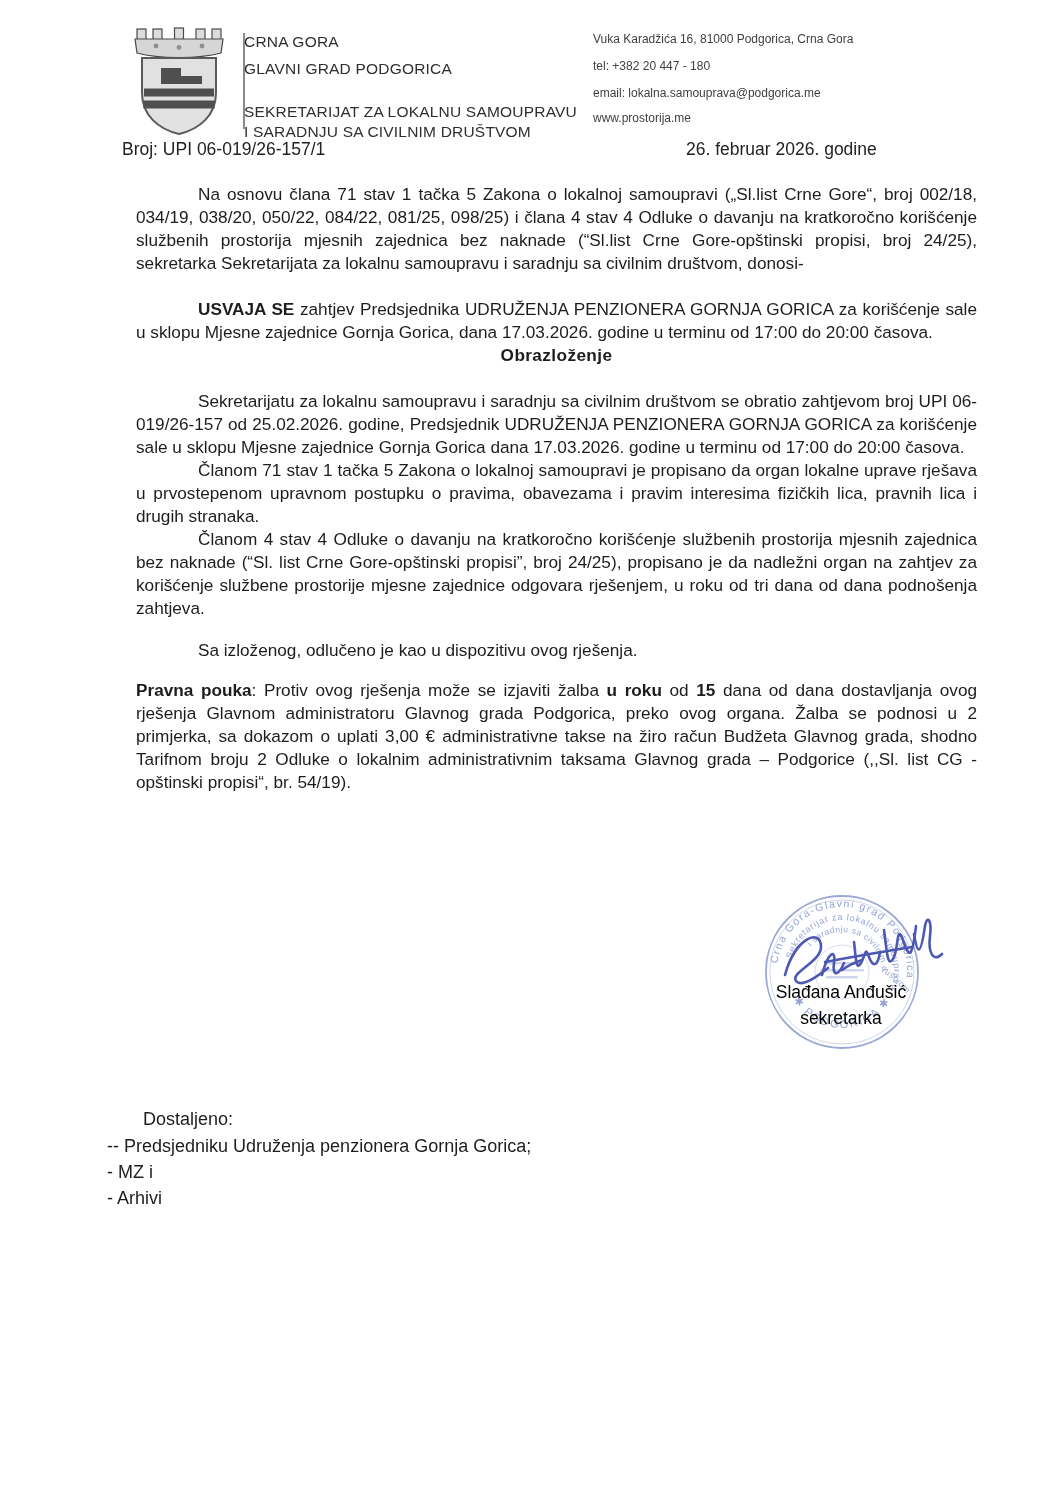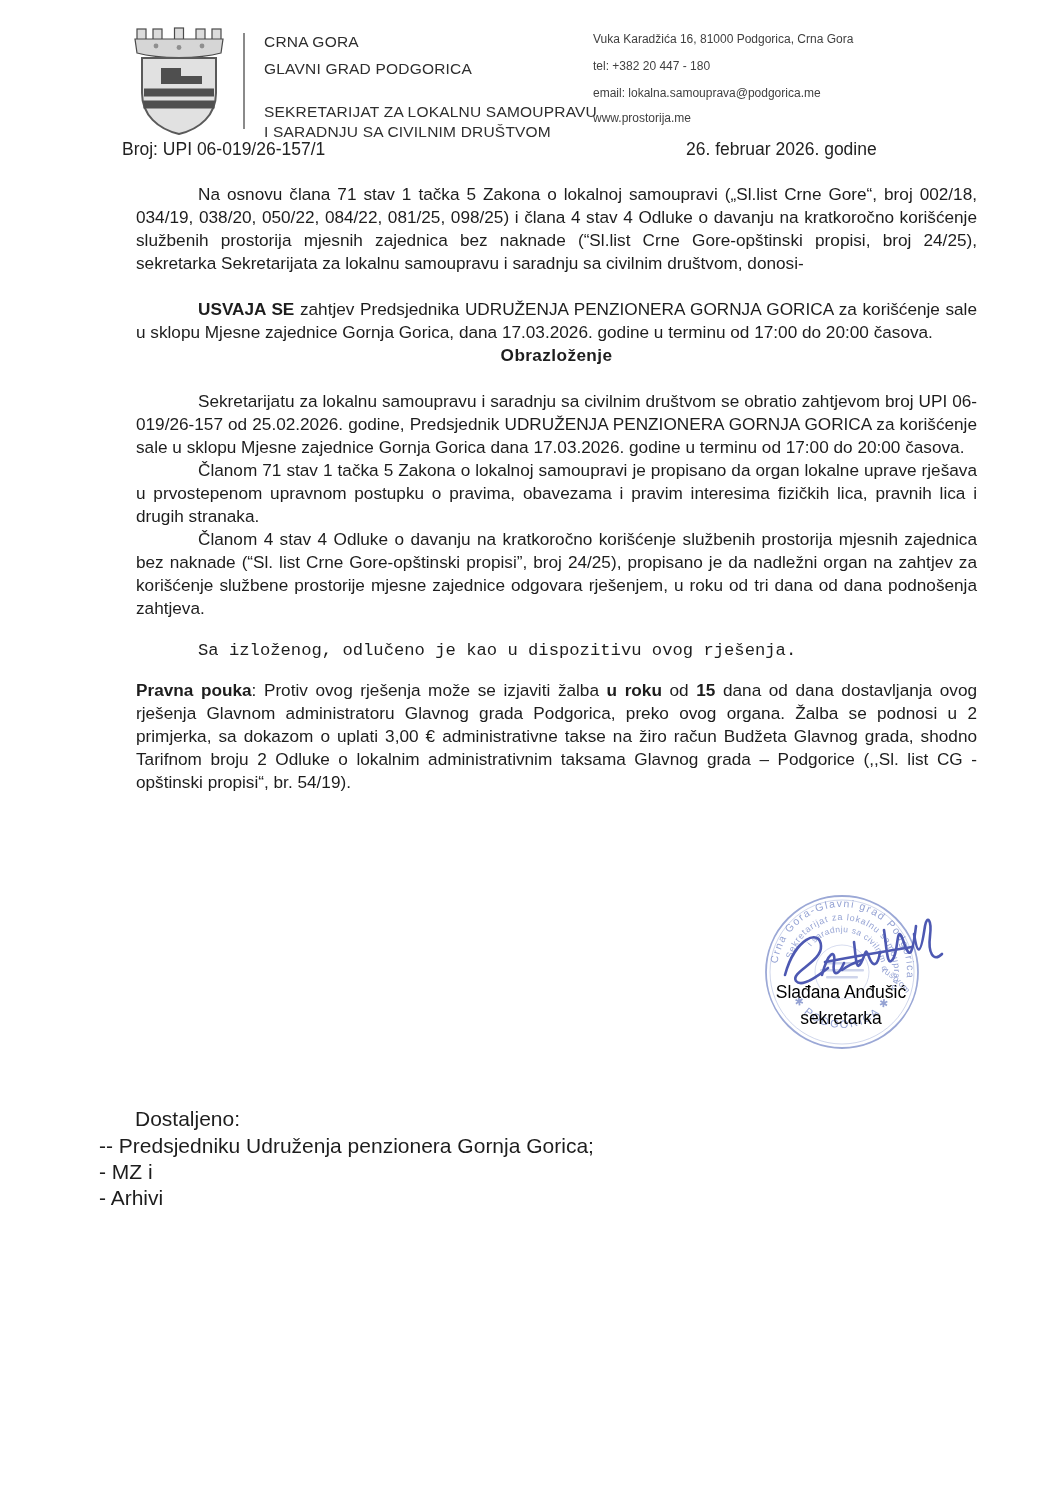--- a/index.html
+++ b/index.html
@@ -4,45 +4,45 @@
 <style>
   html,body{margin:0;padding:0;background:#9a9a9a;}
   .page{
     position:relative;width:1058px;height:1497px;background:#ffffff;
     margin:0 auto;overflow:hidden;
     font-family:"Liberation Sans", sans-serif;color:#1b1b1b;
   }
   
   .crest{position:absolute;left:129px;top:27px;width:100px;height:110px;}
   .hdr-divider{position:absolute;left:243px;top:33px;width:2px;height:96px;background:#8a8a8a;}
-  .org-block{position:absolute;left:264px;top:33px;font-size:15.5px;line-height:17px;color:#2e2e2e;letter-spacing:.2px;}
+  .org-block{position:absolute;left:244px;top:33px;font-size:15.5px;line-height:17px;color:#2e2e2e;letter-spacing:.2px;}
   .org-block .l1{margin-bottom:10px;}
   .org-block .l2{margin-bottom:26px;}
   .org-block .l3{margin-bottom:3px;}
   .contact-block{position:absolute;left:593px;top:31px;font-size:12px;line-height:17px;color:#3f3f3f;}
   .contact-block div{margin-bottom:10px;}
   .contact-block div:nth-child(3){margin-bottom:8px;}
   .ref-number{position:absolute;left:122px;top:139px;font-size:17.5px;color:#222;}
   .doc-date{position:absolute;left:686px;top:139px;font-size:17.5px;color:#222;}
   
   .doc-body{position:absolute;left:136px;top:183px;width:841px;font-size:17.2px;line-height:23px;color:#1d1d1d;}
   .para{margin:0;text-align:justify;}
   .para.indent{text-indent:62px;}
   .heading{margin:0;text-align:center;font-weight:bold;letter-spacing:.4px;}
   .mt24{margin-top:24px;}
   .mt23{margin-top:23px;}
-  .mt19{margin-top:19px;font-family:Liberation Mono, monospace;}
+  .mt19{margin-top:19px;}
   .mt17{margin-top:17px;}
   .para b{font-weight:bold;}
   
   .stamp{position:absolute;left:742px;top:890px;width:200px;height:165px;}
   .sig-scribble{position:absolute;left:762px;top:900px;width:200px;height:105px;}
   .signature-block{position:absolute;left:755px;top:979px;width:172px;text-align:center;font-size:17.5px;line-height:26px;color:#000000;}
   
-  .distribution{position:absolute;left:99px;top:1106px;font-size:21px;line-height:26px;color:#1d1d1d;}
+  .distribution{position:absolute;left:107px;top:1106px;font-size:18px;line-height:26px;color:#1d1d1d;}
   .distribution .dhead{margin-left:36px;margin-bottom:1px;}
 </style>
 </head>
 <body>
 
 <div class="page">
 
   <svg class="crest" viewBox="0 0 100 110" aria-hidden="true">
     <g stroke="#4a4a4a" stroke-width="1.2" fill="#dcdcdc">
       <rect x="8" y="2" width="9" height="11"></rect>

